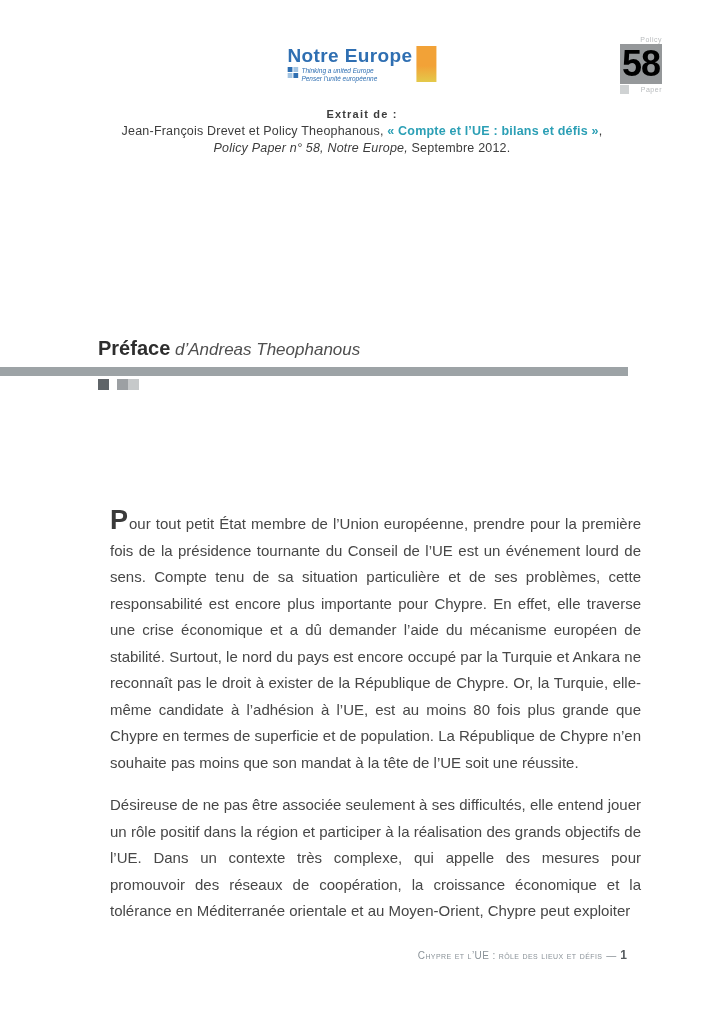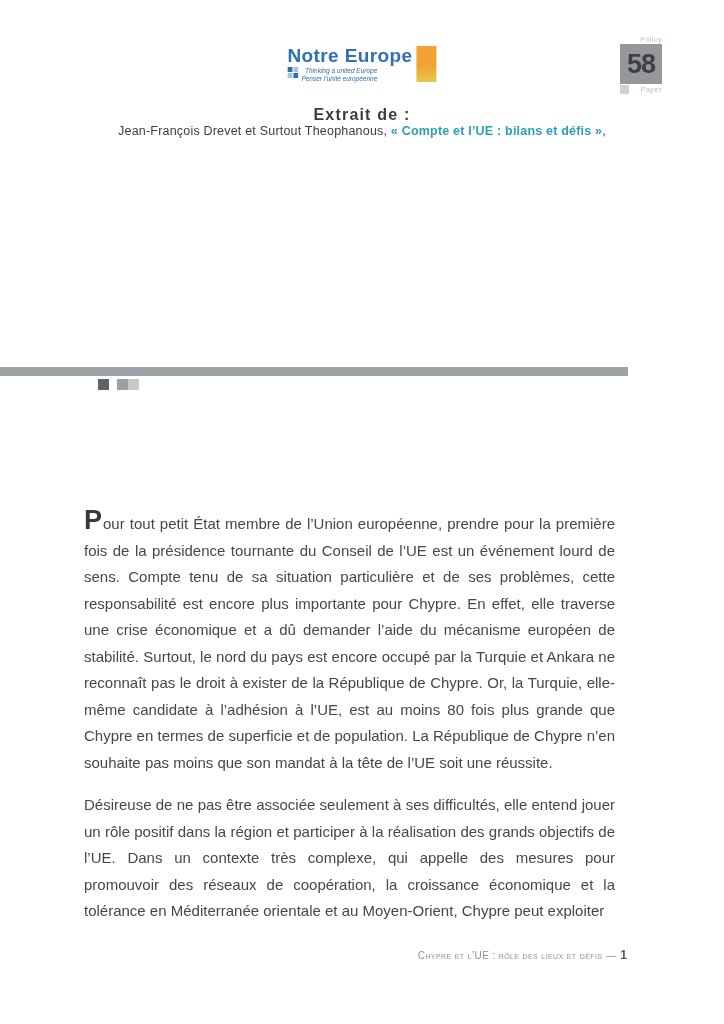--- a/index.html
+++ b/index.html
@@ -11,70 +11,70 @@
     background:#ffffff;
     font-family:"Liberation Sans", sans-serif;
     overflow:hidden;
   }
 
   
   .logo {
     position:absolute; top:46px; left:50%; transform:translateX(-50%);
   }
   .logo-main { display:flex; align-items:stretch; }
-  .logo-text-col { display:flex; flex-direction:column;text-align:right; }
+  .logo-text-col { display:flex; flex-direction:column; }
   .logo-name {
     font-size:19px; font-weight:bold; color:#2f6fb2; letter-spacing:0.4px;
     line-height:20px;
   }
   .logo-tag-row { display:flex; align-items:flex-start; gap:3px; margin-top:1px; }
   .logo-grid { display:inline-block; line-height:0; }
   .logo-taglines { font-size:6.5px; font-style:italic; color:#2f6fb2; line-height:7.5px; }
   .logo-orange {
     width:20px; margin-left:4px;
     background:linear-gradient(180deg,#f2a237 0%, #f2a237 55%, #e4c94a 100%);
   }
 
   .badge { position:absolute; top:36px; right:62px; width:42px; }
   .badge-top { text-align:right; font-size:7px; color:#b8bbbd; letter-spacing:0.5px; margin-bottom:1px; }
   .badge-box {
     position:relative; width:42px; height:40px; background:#95989a;
     display:flex; align-items:center; justify-content:center;
   }
-  .badge-number { color:#404040; font-size:27px; font-weight:bold; letter-spacing:-1px; }
+  .badge-number { color:#000000; font-size:36px; font-weight:bold; letter-spacing:-1px; }
   .badge-bottom-row { display:flex; justify-content:space-between; align-items:center; margin-top:1px; }
   .badge-notch { width:9px; height:9px; background:#cfd2d3; }
   .badge-bottom { font-size:7px; color:#b8bbbd; letter-spacing:0.5px; }
 
   
   .citation {
     position:absolute; top:106px; left:0; width:100%;
     text-align:center; color:#3c3c3c;
   }
-  .cit-line1 { font-size:16px; font-weight:bold; letter-spacing:1.2px; line-height:17px; }
+  .cit-line1 { font-size:11px; font-weight:bold; letter-spacing:1.2px; line-height:17px; }
   .cit-line2 { font-size:12.5px; line-height:17px; letter-spacing:0.2px; }
   .cit-line2 .teal { color:#2b9fb5; font-weight:bold; }
   .cit-line3 { font-size:12.5px; line-height:17px; letter-spacing:0.2px; }
   .cit-line3 .ital { font-style:italic; }
 
   
   .preface { position:absolute; top:326px; left:98px; font-weight:normal; white-space:nowrap; }
   .preface-title { font-size:20px; font-weight:bold; color:#2e2e2e; }
   .preface-author { font-size:17px; font-style:italic; color:#4f4f4f; }
 
   
   .rule { position:absolute; top:367px; left:0; width:628px; height:9px; background:#9da3a6; }
   .sq { position:absolute; top:379px; width:11px; height:11px; }
   .sq1 { left:98px;  background:#5f6468; }
   .sq2 { left:117px; background:#9ca0a3; }
   .sq3 { left:128px; background:#c6c9ca; }
 
   
   .bodytext {
-    position:absolute; top:507px; left:84px; width:531px;
+    position:absolute; top:507px; left:110px; width:531px;
     font-size:15px; line-height:26.5px; color:#474747;
     text-align:justify;
   }
   .para2 { margin-top:16px; }
   .dropcap {
     font-size:27px; font-weight:bold; color:#3a3a3a;
     line-height:26.5px; margin-right:1px;
   }
 
   
@@ -123,23 +123,25 @@
       <span class="badge-number">58</span>
     </div>
     <div class="badge-bottom-row">
       <span class="badge-notch"></span>
       <span class="badge-bottom">Paper</span>
     </div>
   </div>
 
   <div class="citation">
     <div class="cit-line1">Extrait de :</div>
-    <div class="cit-line2"><span>Jean-François Drevet et Surtout Theophanous, </span><span class="teal">« Compte et l’UE : bilans et défis »</span><span>,</span></div>
+    <div class="cit-line2"><span>Jean-François Drevet et Policy Theophanous, </span><span class="teal">« Compte et l’UE : bilans et défis »</span><span>,</span></div>
+    <div class="cit-line3"><span class="ital">Policy Paper n° 58, Notre Europe,</span><span> Septembre 2012.</span></div>
   </div>
 
+  <h1 class="preface"><span class="preface-title">Préface</span><span class="preface-author"> d’Andreas Theophanous</span></h1>
 
   <div class="rule"></div>
   <div class="sq sq1"></div>
   <div class="sq sq2"></div>
   <div class="sq sq3"></div>
 
   <div class="bodytext">
     <p class="para"><span class="dropcap">P</span><span>our tout petit État membre de l’Union européenne, prendre pour la première fois de la présidence tournante du Conseil de l’UE est un événement lourd de sens. Compte tenu de sa situation particulière et de ses problèmes, cette responsabilité est encore plus importante pour Chypre. En effet, elle traverse une crise économique et a dû demander l’aide du mécanisme européen de stabilité. Surtout, le nord du pays est encore occupé par la Turquie et Ankara ne reconnaît pas le droit à exister de la République de Chypre. Or, la Turquie, elle-même candidate à l’adhésion à l’UE, est au moins 80 fois plus grande que Chypre en termes de superficie et de population. La République de Chypre n’en souhaite pas moins que son mandat à la tête de l’UE soit une réussite.</span></p>
     <p class="para para2"><span>Désireuse de ne pas être associée seulement à ses difficultés, elle entend jouer un rôle positif dans la région et participer à la réalisation des grands objectifs de l’UE. Dans un contexte très complexe, qui appelle des mesures pour promouvoir des réseaux de coopération, la croissance économique et la tolérance en Méditerranée orientale et au Moyen-Orient, Chypre peut exploiter</span></p>
   </div>

